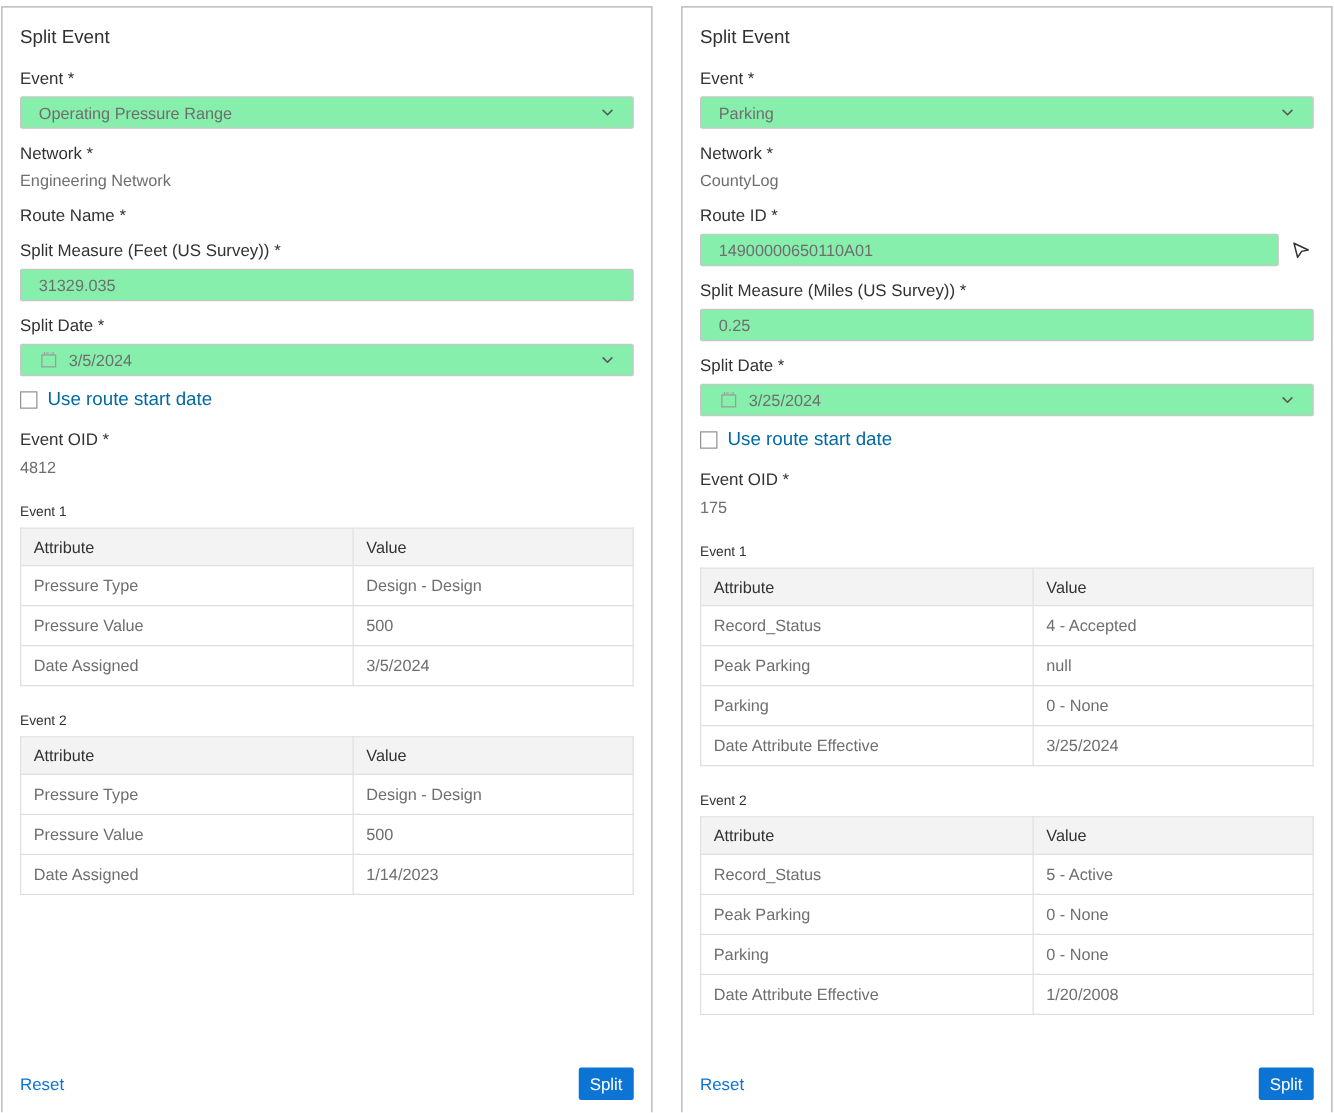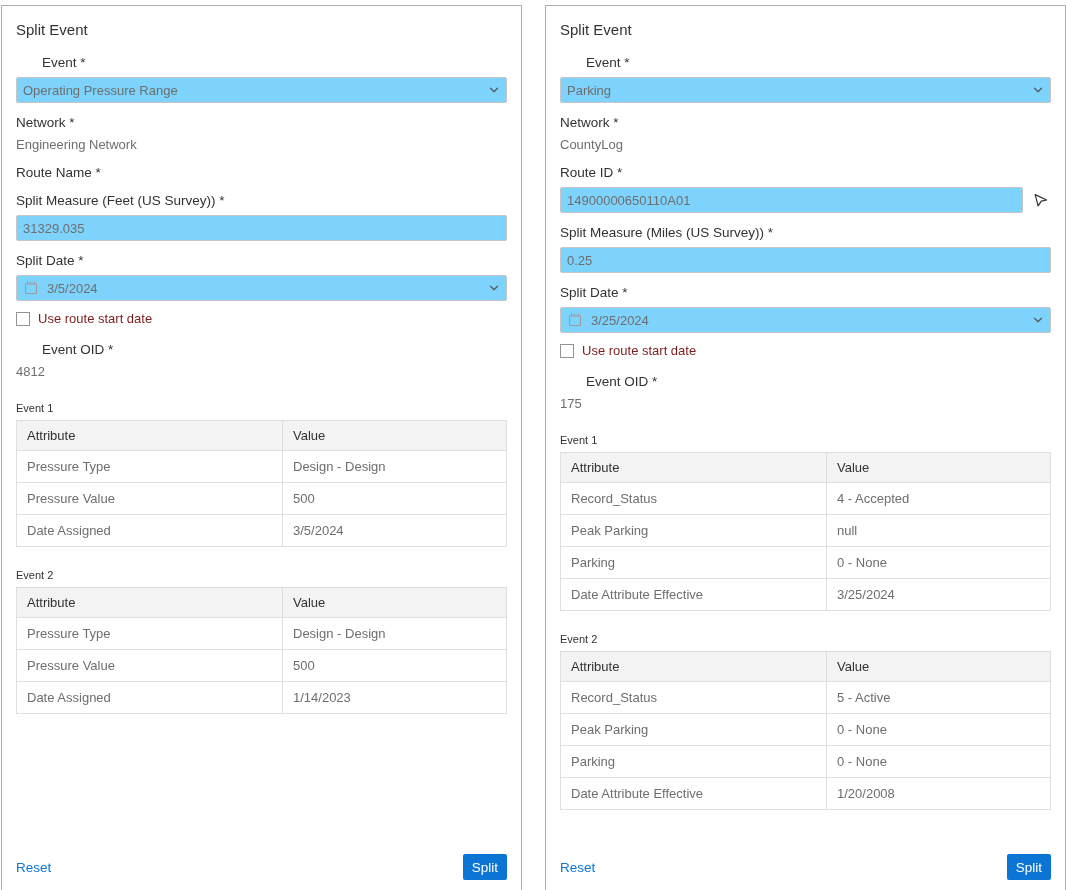--- a/index.html
+++ b/index.html
@@ -3,32 +3,32 @@
 <meta charset="utf-8">
 <style>
   html,body{margin:0;padding:0;background:#ffffff;}
   body{width:1067px;height:890px;font-family:"Liberation Sans", sans-serif;-webkit-font-smoothing:antialiased;}
   .canvas{position:relative;width:1067px;height:890px;background:#ffffff;overflow:hidden;}
   .panel{position:absolute;top:5px;width:521px;height:887px;border:1px solid #aeaeae;background:#ffffff;box-sizing:border-box;padding:0 14px;}
   .panel-left{left:1px;}
   .panel-right{left:545px;}
   .panel-title{padding-top:15px;font-size:15px;color:#323232;line-height:18px;}
   .field-label{margin-top:12px;margin-bottom:6px;font-size:13.5px;color:#323232;line-height:16px;}
-  .field-label.spaced{margin-top:16px;margin-left:26px;}
-  .control{height:26px;border:1px solid #c6c6c6;border-radius:2px;background:#7dd3fc;display:flex;align-items:center;box-sizing:border-box;padding:0 6px;font-size:13px;color:#6e6e6e;}
+  .field-label.spaced{margin-top:16px;}
+  .control{height:26px;border:1px solid #c6c6c6;border-radius:2px;background:#86efac;display:flex;align-items:center;box-sizing:border-box;padding:0 14px;font-size:13px;color:#6e6e6e;}
   .select{justify-content:space-between;cursor:pointer;}
   .static-value{font-size:13px;color:#6e6e6e;line-height:16px;margin-top:1px;}
   .route-row{display:flex;align-items:center;}
   .route-row .control{flex:1;}
   .map-pick{margin-left:8px;width:20px;height:20px;display:flex;align-items:center;justify-content:center;cursor:pointer;flex:none;}
   .date-control{gap:8px;}
   .date-control .chev{margin-left:auto;}
   .checkbox-row{margin-top:10px;display:flex;align-items:center;gap:8px;}
   .checkbox{width:14px;height:14px;border:1px solid #949494;background:#fff;box-sizing:border-box;cursor:pointer;flex:none;}
-  .checkbox-label{font-size:13px;color:#7f1d1d;}
+  .checkbox-label{font-size:15px;color:#0369a1;}
   .section-title{margin-top:22px;margin-bottom:6px;font-size:11px;color:#323232;}
   table.attr-table{width:100%;border-collapse:collapse;table-layout:fixed;}
   table.attr-table th, table.attr-table td{border:1px solid #dfdfdf;text-align:left;font-weight:normal;font-size:13px;overflow:hidden;white-space:nowrap;}
   table.attr-table th{background:#f3f3f3;color:#323232;padding:7px 10px;margin-left:20px;}
   table.attr-table td{color:#6e6e6e;padding:8px 10px;}
   table.attr-table th:first-child, table.attr-table td:first-child{width:50%;}
   .footer{position:absolute;left:14px;right:14px;bottom:11px;display:flex;justify-content:space-between;align-items:center;gap:20px;}
   .reset-link{font-size:13.5px;color:#0b74d5;cursor:pointer;}
   .split-btn{background:#0b74d5;color:#ffffff;font-size:13.5px;border:none;border-radius:2px;height:26px;padding:0 9px;cursor:pointer;font-family:"Liberation Sans", sans-serif;}
   svg{display:block;}

